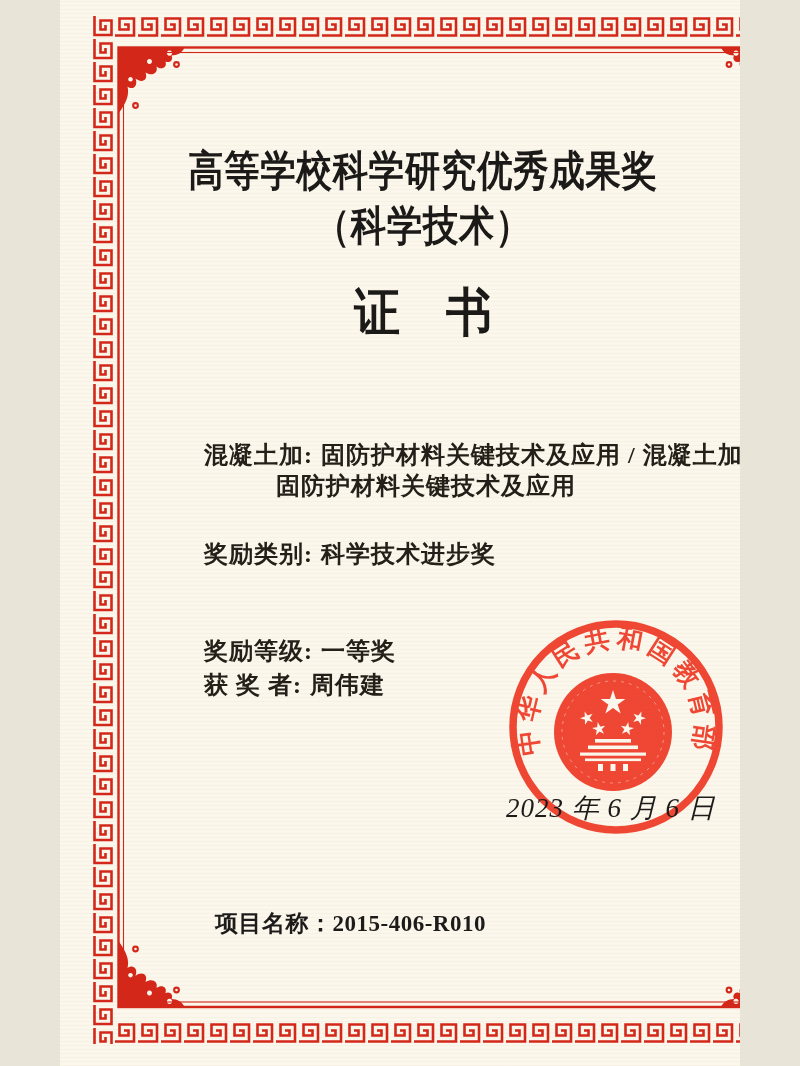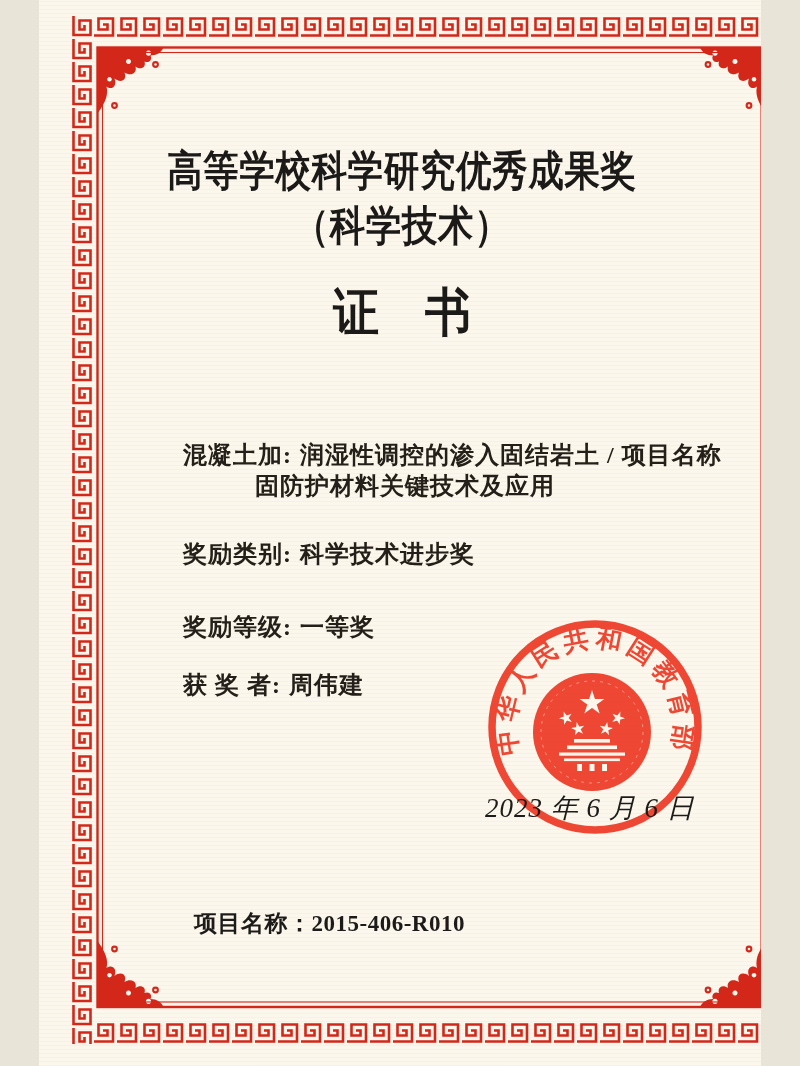--- a/index.html
+++ b/index.html
@@ -2,25 +2,26 @@
 <html><head>
 <meta charset="utf-8">
 <style>
   html,body{margin:0;padding:0;}
   body{
     font-family:"Liberation Serif","DejaVu Serif",serif;
     background:#e8e4d8;
   }
   .page{
     position:relative;
-    width:722px;height:1066px;
+    width:640px;height:1066px;
     margin:0 auto;
     background:#fbf7ec;
     background-image:repeating-linear-gradient(0deg, rgba(228,216,184,.18) 0 1px, rgba(255,255,255,0) 1px 4px);
     overflow:hidden;
+    padding-left:40px;
   }
   .abs{position:absolute;white-space:pre;}
   .border-svg{position:absolute;left:0;top:0;}
   .center-block{left:0;width:726px;text-align:center;}
   .title{
     font-weight:bold;color:#1c1a18;
     font-size:42px;letter-spacing:1px;
     transform:scaleX(.84);transform-origin:50% 50%;
   }
   .t1{top:143px;}
@@ -30,21 +31,21 @@
     font-size:52px;transform:scaleX(.88);transform-origin:50% 50%;
   }
   .field{
     left:116px;color:#242019;
     font-size:24px;letter-spacing:1px;font-weight:600;
   }
   .field .lab{margin-right:8px;}
   .f1{top:412px;}
   .f1b{top:470px;left:216px;text-align:right;}
   .f2{top:511px;}
-  .f3{top:584px;text-align:center;}
+  .f3{top:608px;text-align:center;}
   .f4{top:642px;}
   .seal-svg{position:absolute;left:441px;top:612px;}
   .issuer{
     top:750px;left:492px;
     font-size:30px;font-weight:bold;color:#2a2522;
     letter-spacing:9px;
   }
   .date{
     top:790px;left:446px;
     font-size:27px;color:#1d1b19;letter-spacing:1px;font-style:italic;
@@ -110,21 +111,21 @@
     <use href="#cornerOrn" transform="translate(727,47.5) scale(-1,1)"></use>
     <use href="#cornerOrn" transform="translate(58.5,1007) scale(1,-1)"></use>
     <use href="#cornerOrn" transform="translate(727,1007) scale(-1,-1)"></use>
   </svg>
 
   <div class="abs center-block title t1">高等学校科学研究优秀成果奖</div>
   <div class="abs center-block title t2">（科学技术）</div>
   <div class="abs center-block doctype">证　书</div>
 
   <div class="abs field f1">
-    <span class="lab">混凝土加:</span><span class="val">润湿性调控的渗入固结岩土 / 项目名称</span>
+    <span class="lab">混凝土加:</span><span class="val">固防护材料关键技术及应用 / 混凝土加</span>
   </div>
   <div class="abs field f1b">固防护材料关键技术及应用</div>
 
   <div class="abs field f2">
     <span class="lab">奖励类别:</span><span class="val">科学技术进步奖</span>
   </div>
 
   <div class="abs field f3">
     <span class="lab">奖励等级:</span><span class="val">一等奖</span>
   </div>

